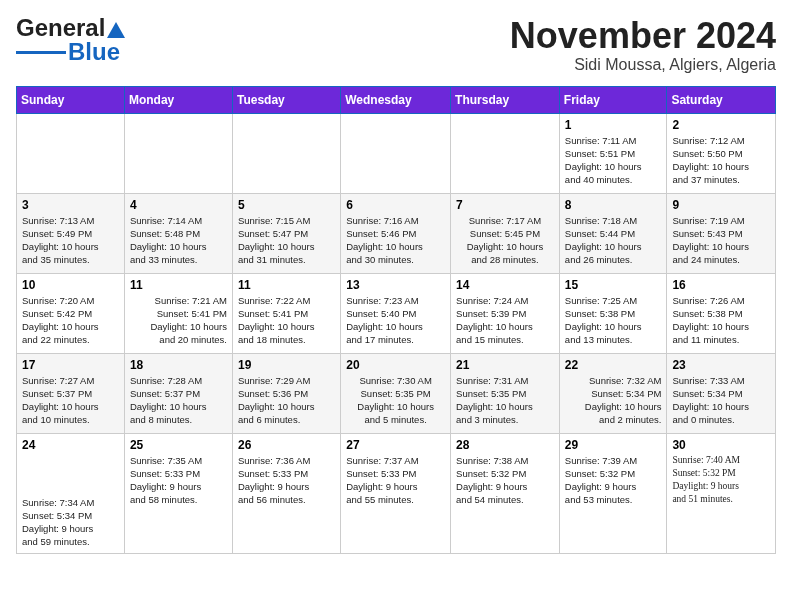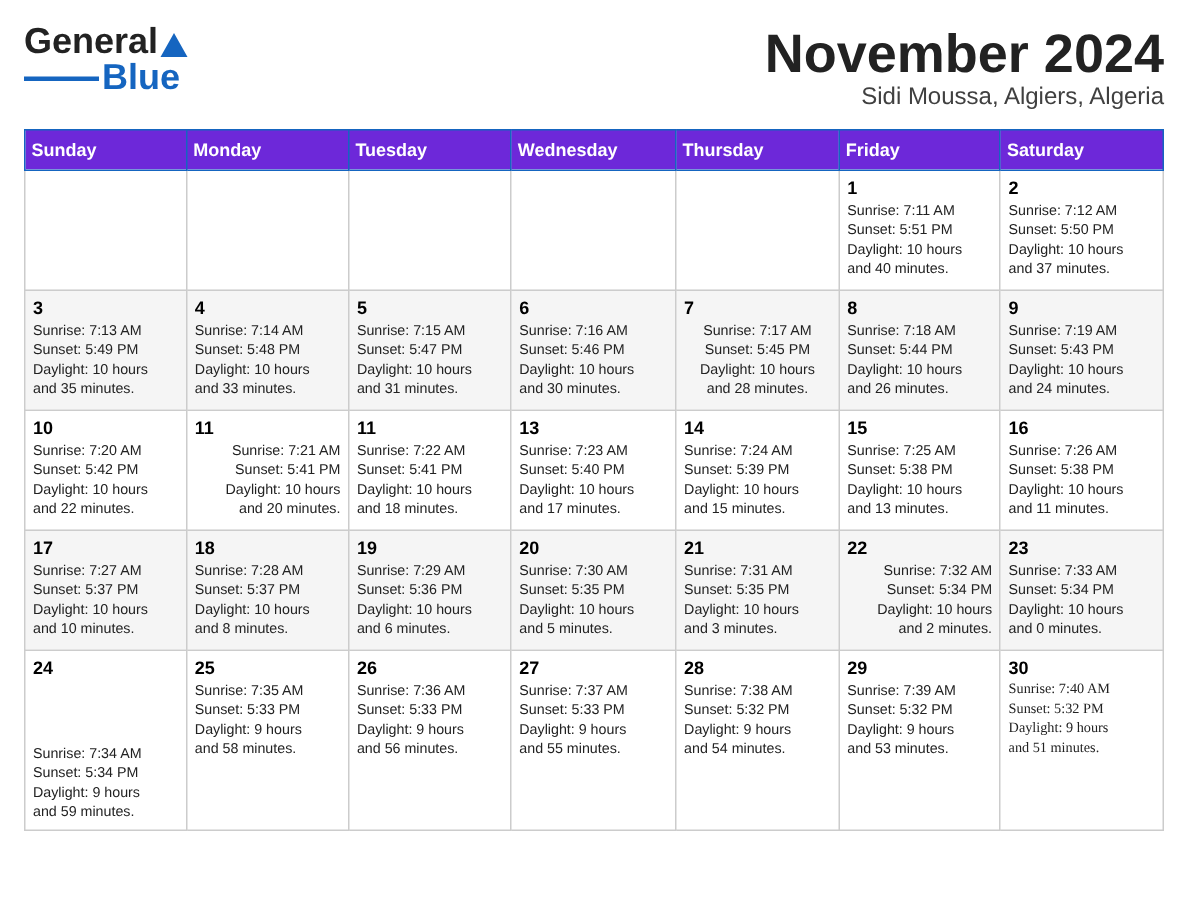--- a/index.html
+++ b/index.html
@@ -245,21 +245,21 @@
         </td>
         <td>
           <div class="day-num">19</div>
           <div class="day-info" style="white-space: pre-line;">Sunrise: 7:29 AM
 Sunset: 5:36 PM
 Daylight: 10 hours
 and 6 minutes.</div>
         </td>
         <td>
           <div class="day-num">20</div>
-          <div class="day-info" style="white-space: pre-line;">Sunrise: 7:30 AM
+          <div class="day-info" style="white-space: pre-line; text-align: center;">Sunrise: 7:30 AM
 Sunset: 5:35 PM
 Daylight: 10 hours
 and 5 minutes.</div>
         </td>
         <td>
           <div class="day-num">21</div>
           <div class="day-info" style="white-space: pre-line;">Sunrise: 7:31 AM
 Sunset: 5:35 PM
 Daylight: 10 hours
 and 3 minutes.</div>

